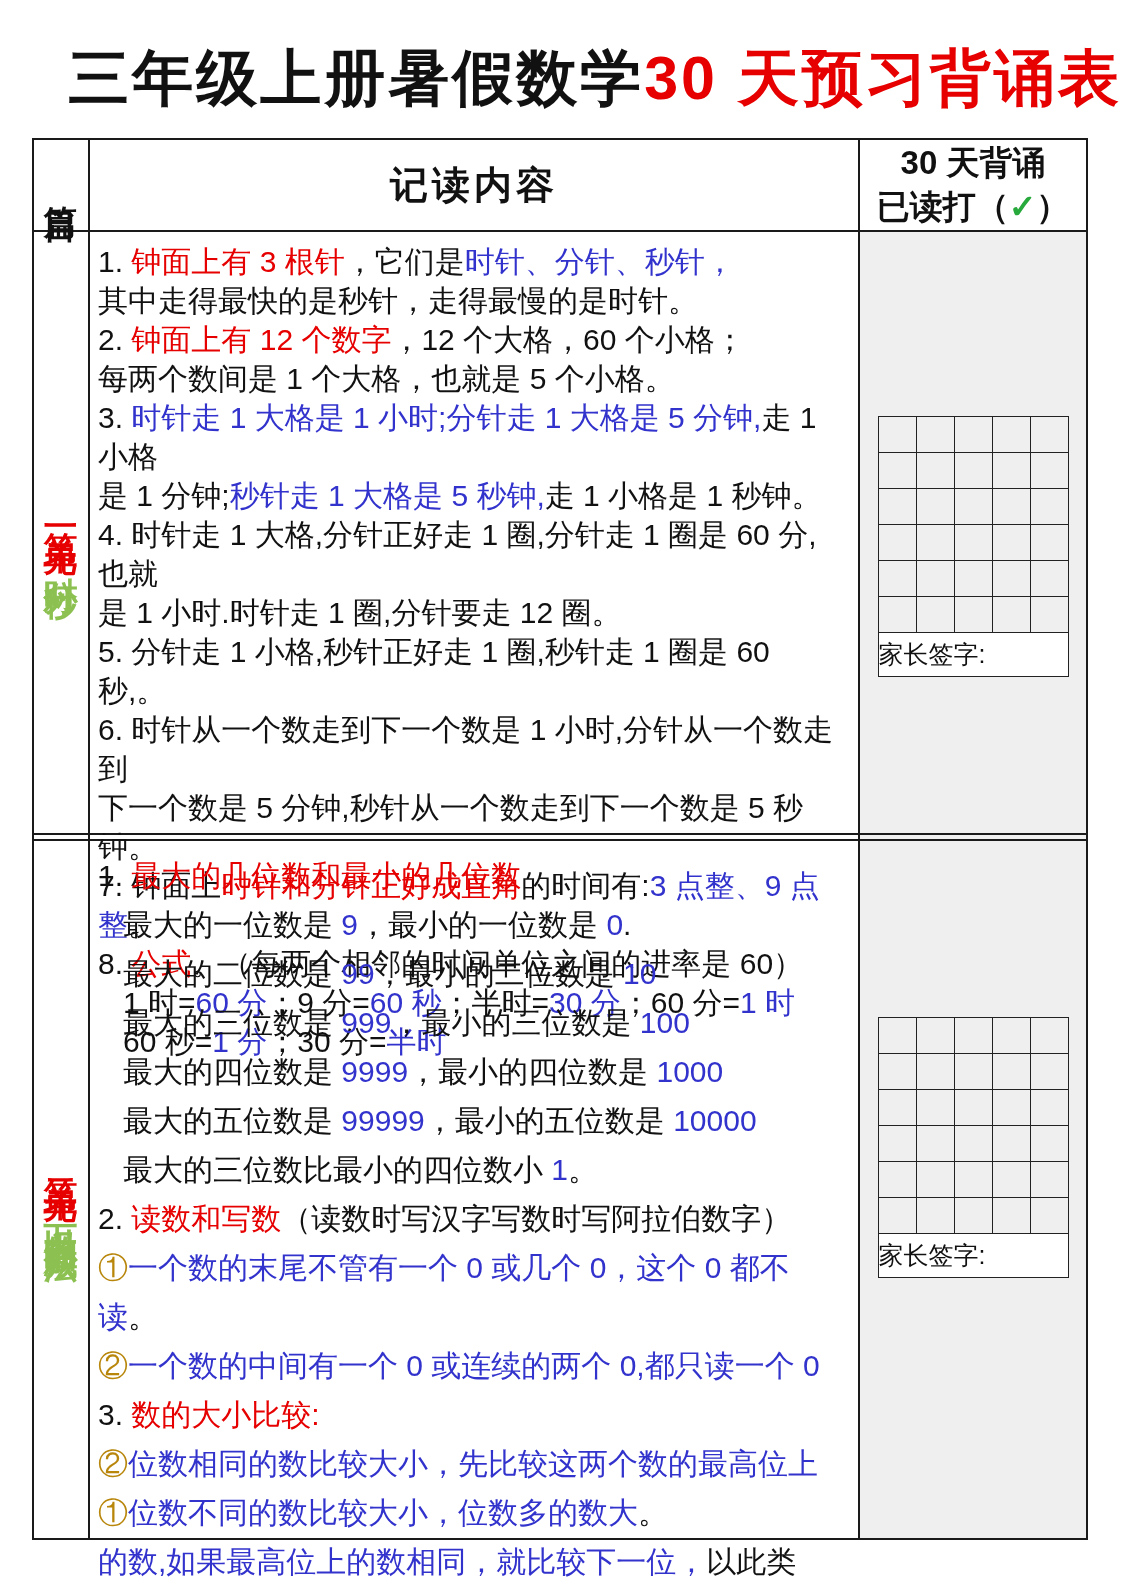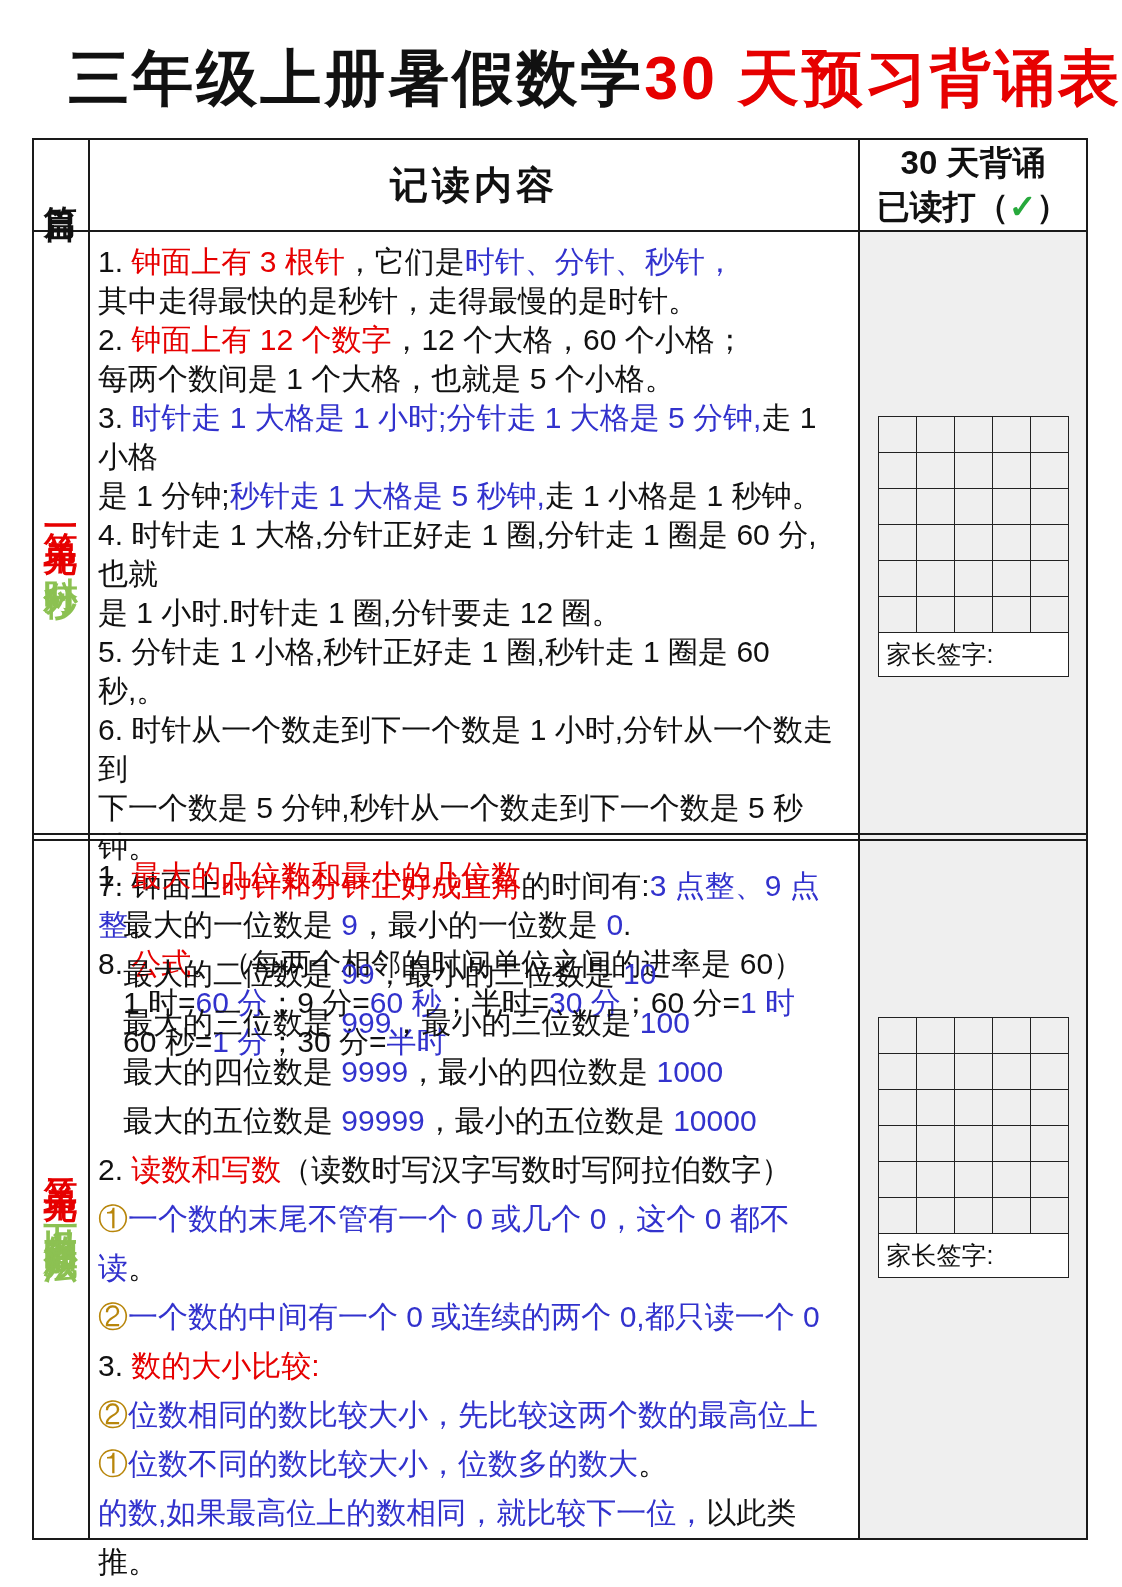--- a/index.html
+++ b/index.html
@@ -71,21 +71,21 @@
   .body-row .cell-check{display:flex; flex-direction:column; align-items:center;}
   .sec0 .cell-check{padding-top:184px;}
   .sec1 .cell-check{padding-top:176px;}
   .ggrid{
     display:grid; grid-template-columns:repeat(5,38px); grid-auto-rows:36px;
     border-top:1px solid #222; border-left:1px solid #222; background:var(--grid-bg);
   }
   .gcell{border-right:1px solid #222; border-bottom:1px solid #222;}
   .signbox{
     width:191px; height:44px; background:#ffffff; border:1px solid #222;
-    border-top:none; font-size:25px; line-height:42px; padding-left:8px;
+    border-top:none; font-size:25px; line-height:42px; padding-left:0;
   }
 </style>
 </head>
 <body>
 
 <div class="page">
 
   <div class="title">
     <span class="t-black">三年级上册暑假数学</span><span class="t-red">30 天预习背诵表</span>
   </div>
@@ -172,20 +172,21 @@
             <div class="vtext unit-red">第二单元</div>
             <div class="vtext unit-topic">万以内的加减法一</div>
           </div>
           <div class="cell cell-content">
             <div class="line"><span class="seg seg-black">1. </span><span class="seg seg-red">最大的几位数和最小的几位数</span></div>
             <div class="line"><span class="seg seg-black">   最大的一位数是 </span><span class="seg seg-blue">9</span><span class="seg seg-black">，最小的一位数是 </span><span class="seg seg-blue">0</span><span class="seg seg-black">.</span></div>
             <div class="line"><span class="seg seg-black">   最大的二位数是 </span><span class="seg seg-blue">99</span><span class="seg seg-black">，最小的二位数是 </span><span class="seg seg-blue">10</span></div>
             <div class="line"><span class="seg seg-black">   最大的三位数是 </span><span class="seg seg-blue">999</span><span class="seg seg-black">，最小的三位数是 </span><span class="seg seg-blue">100</span></div>
             <div class="line"><span class="seg seg-black">   最大的四位数是 </span><span class="seg seg-blue">9999</span><span class="seg seg-black">，最小的四位数是 </span><span class="seg seg-blue">1000</span></div>
             <div class="line"><span class="seg seg-black">   最大的五位数是 </span><span class="seg seg-blue">99999</span><span class="seg seg-black">，最小的五位数是 </span><span class="seg seg-blue">10000</span></div>
+            <div class="line"><span class="seg seg-black">   最大的三位数比最小的四位数小 </span><span class="seg seg-blue">1</span><span class="seg seg-black">。</span></div>
             <div class="line"><span class="seg seg-black">2. </span><span class="seg seg-red">读数和写数</span><span class="seg seg-black">（读数时写汉字写数时写阿拉伯数字）</span></div>
             <div class="line"><span class="seg seg-gold">①</span><span class="seg seg-blue">一个数的末尾不管有一个 0 或几个 0，这个 0 都不读</span><span class="seg seg-black">。</span></div>
             <div class="line"><span class="seg seg-gold">②</span><span class="seg seg-blue">一个数的中间有一个 0 或连续的两个 0,都只读一个 0</span></div>
             <div class="line"><span class="seg seg-black">3. </span><span class="seg seg-red">数的大小比较:</span></div>
             <div class="line"><span class="seg seg-gold">②</span><span class="seg seg-blue">位数相同的数比较大小，先比较这两个数的最高位上</span></div>
             <div class="line"><span class="seg seg-gold">①</span><span class="seg seg-blue">位数不同的数比较大小，位数多的数大</span><span class="seg seg-black">。</span></div>
             <div class="line"><span class="seg seg-blue">的数,如果最高位上的数相同，就比较下一位，</span><span class="seg seg-black">以此类推。</span></div>
           </div>
           <div class="cell cell-check">
             <div class="ggrid">

